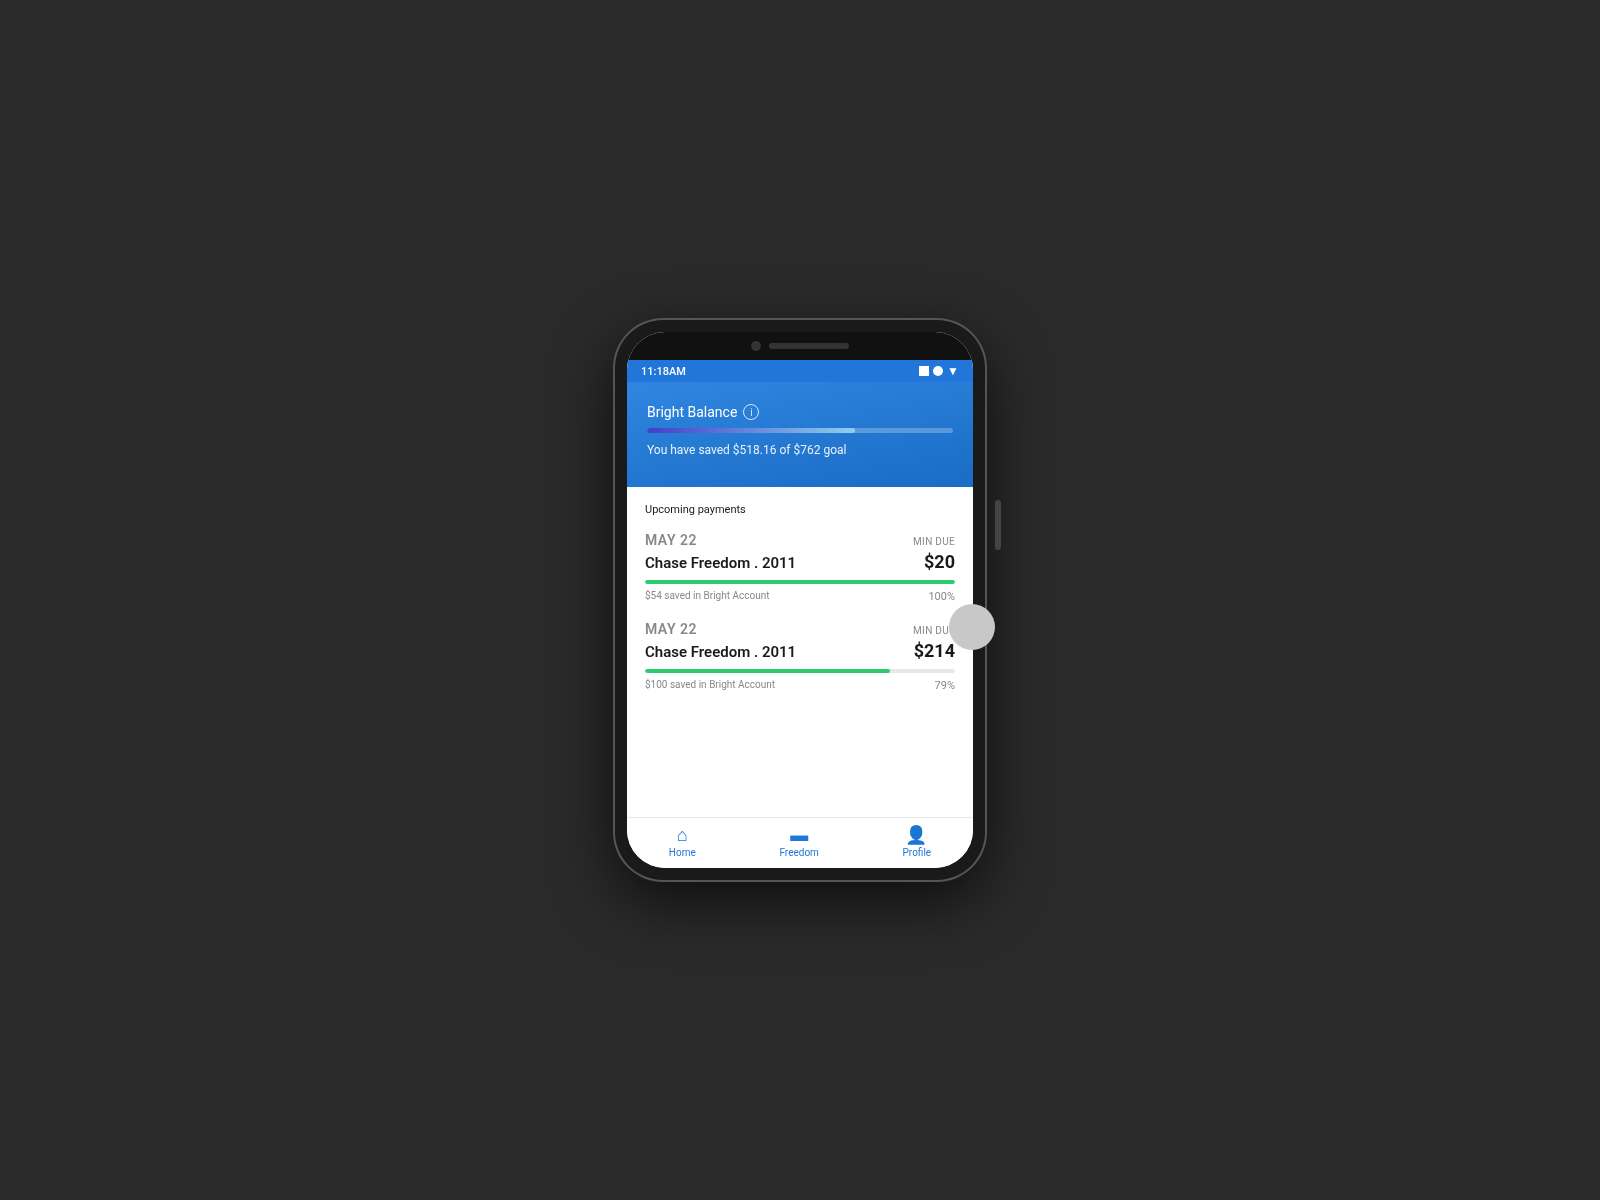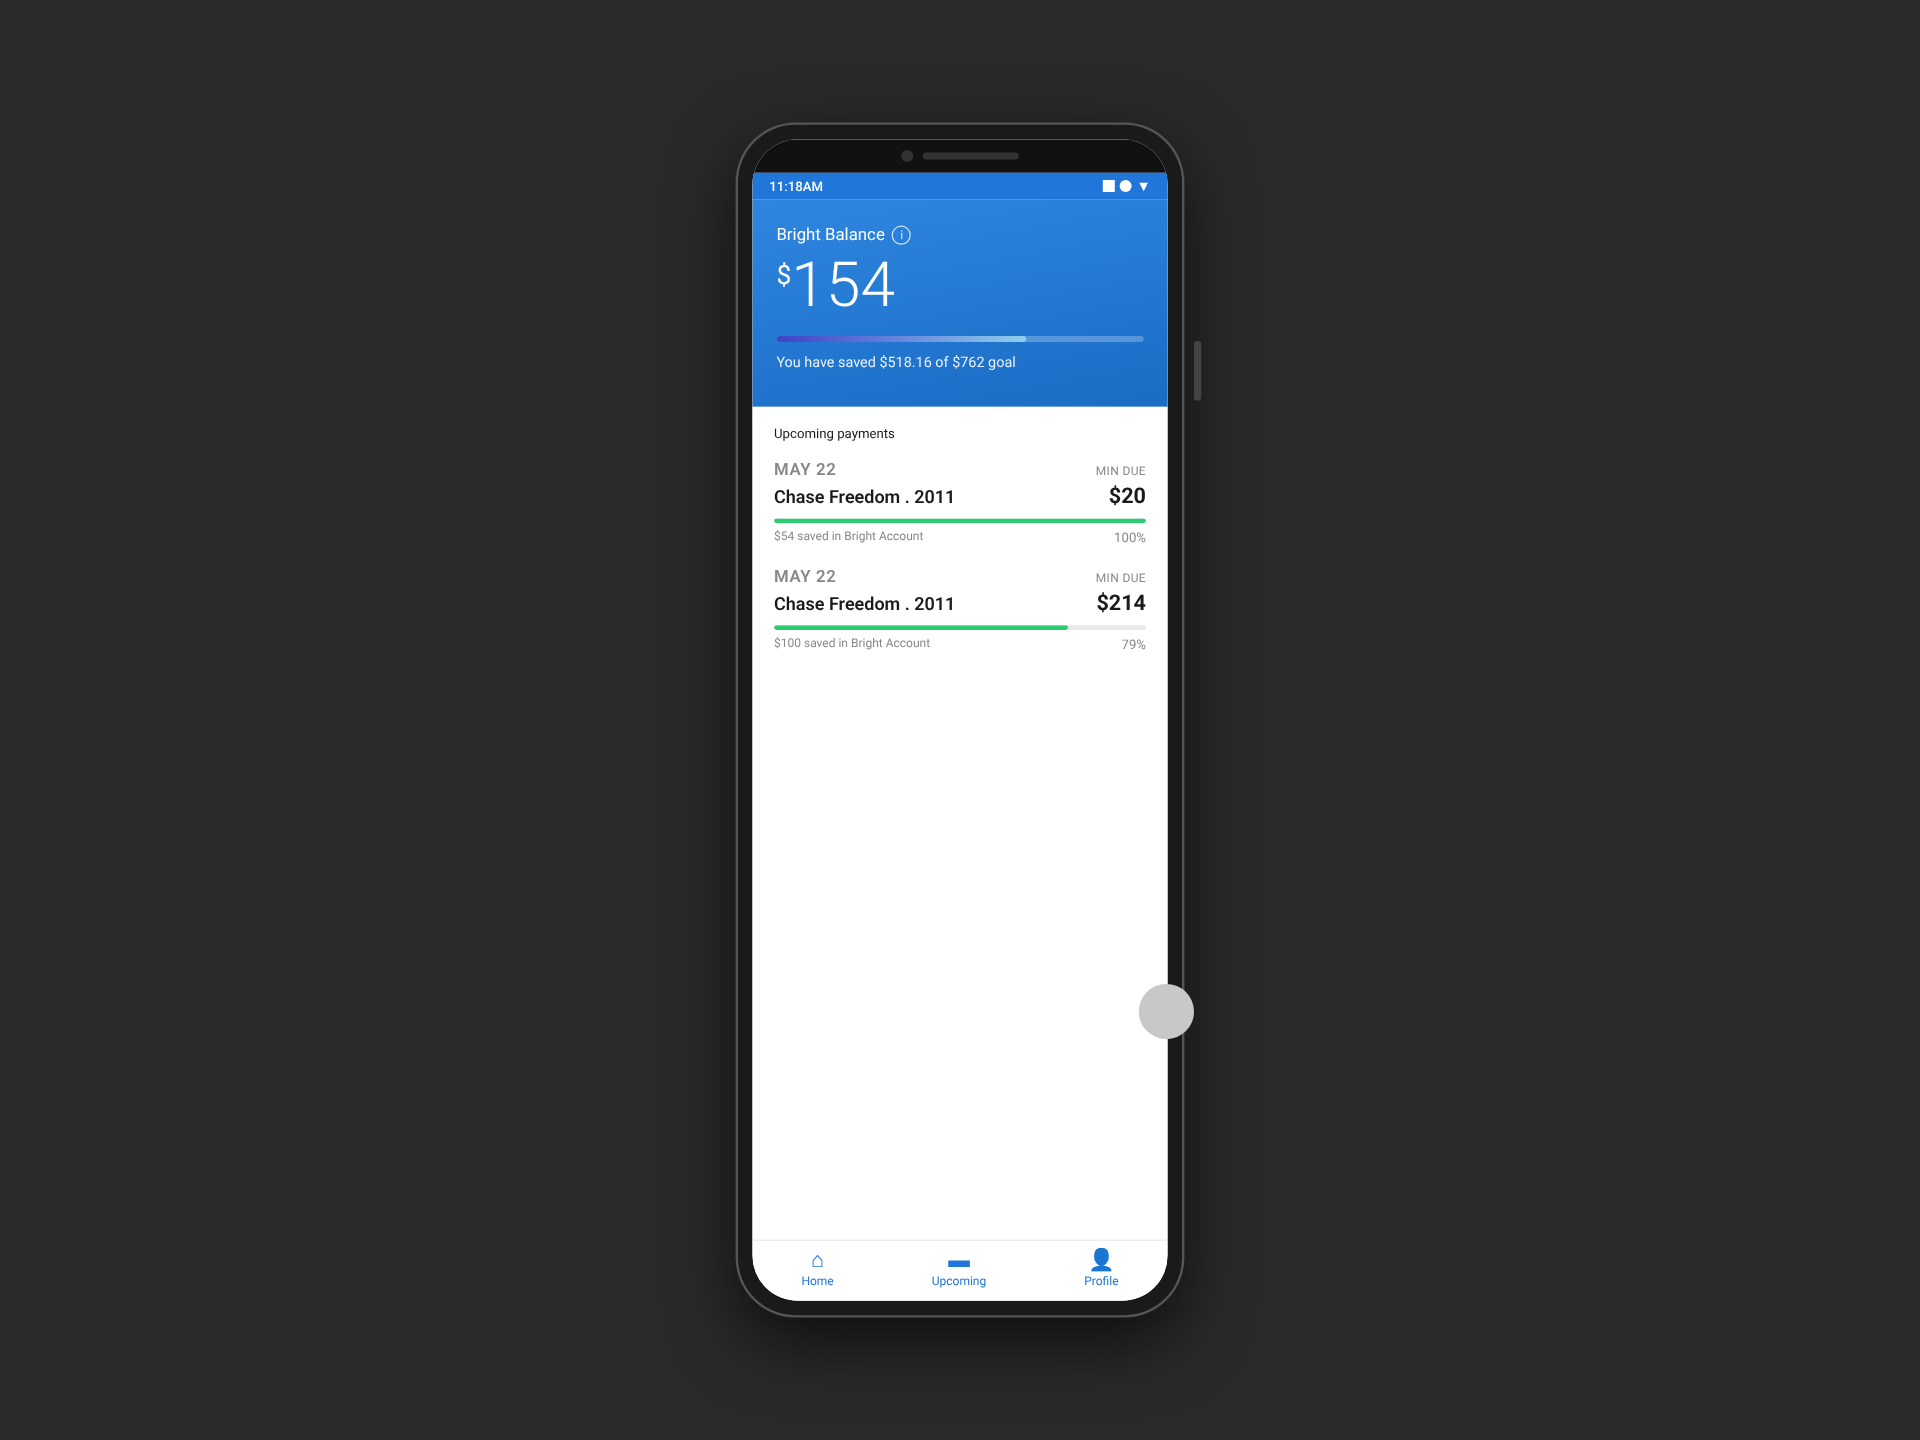--- a/index.html
+++ b/index.html
@@ -6,21 +6,21 @@
     body {
       background: #2a2a2a;
       display: flex;
       justify-content: center;
       align-items: center;
       min-height: 100vh;
       font-family: -apple-system, BlinkMacSystemFont, 'Segoe UI', Roboto, sans-serif;
     }
     .phone-outer {
       width: 370px;
-      height: 992px;
+      height: 560px;
       background: #1a1a1a;
       border-radius: 48px;
       padding: 12px;
       box-shadow: 0 0 0 2px #555, 0 20px 60px rgba(0,0,0,0.7);
       position: relative;
     }
     .phone-inner {
       width: 100%;
       height: 100%;
       background: #fff;
@@ -283,23 +283,20 @@
         <span class="status-icon-circle"></span>
         <span class="status-icon-wifi">▼</span>
       </div>
     </div>
 
     <div class="hero">
       <div class="bright-balance-label">
         <span>Bright Balance</span>
         <span class="info-icon">i</span>
       </div>
-      <div class="balance-amount">
-        <sup>$</sup><span>154</span>
-      </div>
       <div class="savings-bar-container">
         <div class="savings-bar-fill" style="width: 68%"></div>
       </div>
       <div class="savings-text">You have saved $518.16 of $762 goal</div>
     </div>
 
     <div class="content-area">
       <div class="section-title">Upcoming payments</div>
 
       <div class="payment-item">
@@ -339,21 +336,21 @@
       </div>
     </div>
 
     <div class="bottom-nav">
       <div class="nav-item active">
         <span class="nav-icon">⌂</span>
         <span class="nav-label">Home</span>
       </div>
       <div class="nav-item inactive">
         <span class="nav-icon">▬</span>
-        <span class="nav-label">Upcoming</span>
+        <span class="nav-label">Freedom</span>
       </div>
       <div class="nav-item inactive">
         <span class="nav-icon">👤</span>
         <span class="nav-label">Profile</span>
       </div>
     </div>
   </div>
 </div>
 
 </body></html>

